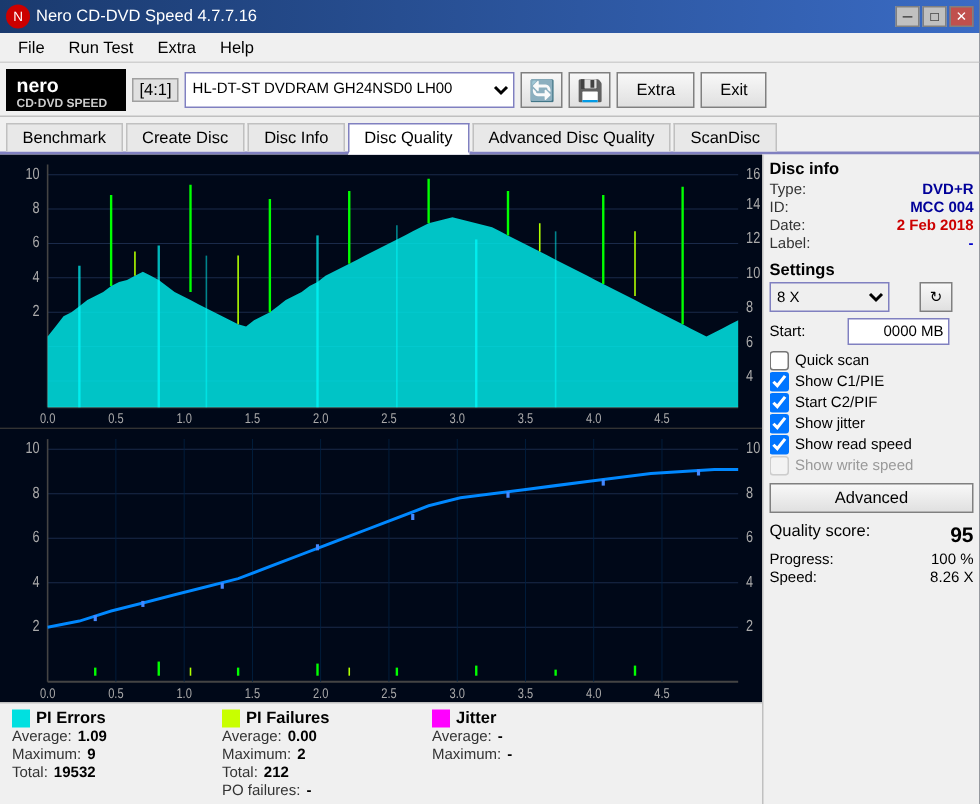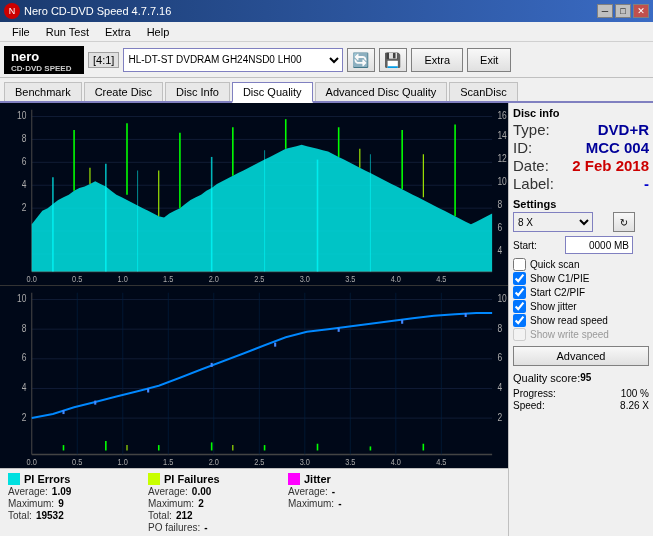--- a/index.html
+++ b/index.html
@@ -40,33 +40,33 @@
     .legend-header { display: flex; align-items: center; gap: 4px; font-size: 11px; font-weight: bold; }
     .legend-color { width: 12px; height: 12px; }
     .legend-row { display: flex; gap: 4px; font-size: 10px; }
     .legend-label { color: #333; }
     .legend-value { font-weight: bold; }
 
     
     .right-panel { width: 145px; background: #f0f0f0; border-left: 1px solid #c0c0c0; padding: 4px; overflow-y: auto; }
     .panel-section { margin-bottom: 6px; }
     .panel-title { font-weight: bold; font-size: 11px; margin-bottom: 2px; }
-    .panel-row { display: flex; justify-content: space-between; font-size: 15px; margin-bottom: 1px; }
+    .panel-row { display: flex; justify-content: space-between; font-size: 10px; margin-bottom: 1px; }
     .panel-row .label { color: #333; }
     .panel-row .value { color: #0000cc; font-weight: bold; }
     .settings-label { font-weight: bold; font-size: 11px; margin-bottom: 2px; }
     .settings-row { display: flex; gap: 20px; margin-bottom: 4px; align-items: center; }
     .speed-select { height: 20px; width: 80px; font-size: 10px; border: 1px solid #8080c0; }
     .mb-input { width: 68px; height: 18px; border: 1px solid #8080c0; font-size: 10px; padding: 1px 3px; text-align: right; }
     .row-label { font-size: 10px; width: 32px; }
     .checkbox-row { display: flex; align-items: center; gap: 4px; font-size: 10px; margin-bottom: 1px; }
     .checkbox-row input { margin: 0; }
     .advanced-btn { width: 100%; padding: 3px; background: linear-gradient(to bottom, #f8f8f8, #e0e0e0); border: 1px solid #808080; cursor: pointer; font-size: 11px; margin-top: 4px; }
-    .quality-score { font-size: 11px; margin-top: 4px; display: flex; justify-content: flex-start; }
-    .quality-value { font-weight: bold; font-size: 10px; color: #000; }
+    .quality-score { font-size: 11px; margin-top: 4px; display: flex; justify-content: space-between; }
+    .quality-value { font-weight: bold; font-size: 14px; color: #000; }
     .progress-section { margin-top: 4px; }
     .progress-row { display: flex; justify-content: space-between; font-size: 10px; margin-bottom: 1px; }
 
     svg { display: block; }
   </style>
 </head>
 <body>
 
 <div class="titlebar">
   <div class="titlebar-left">

